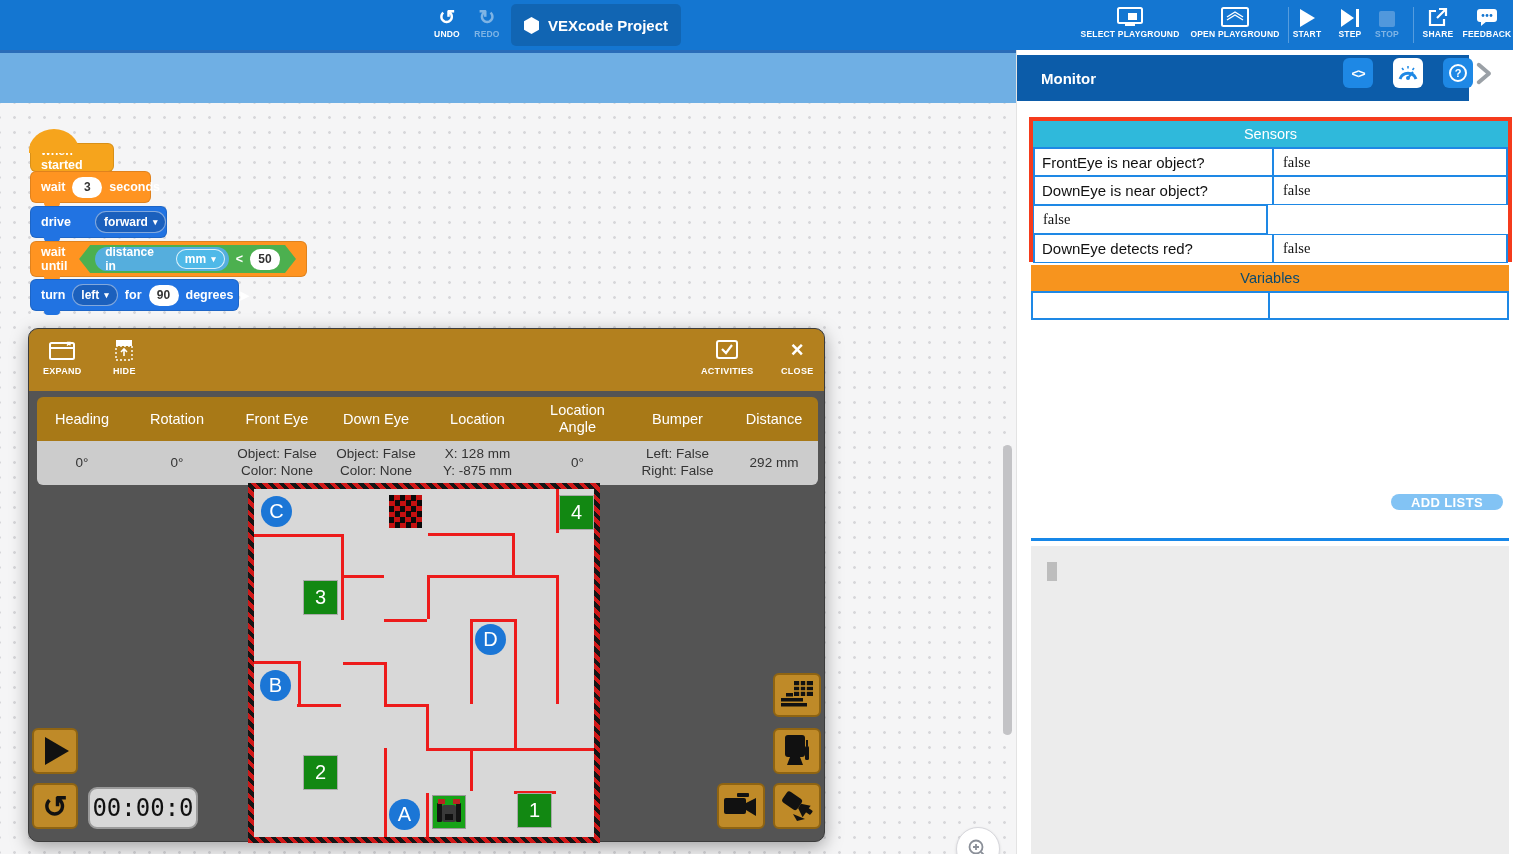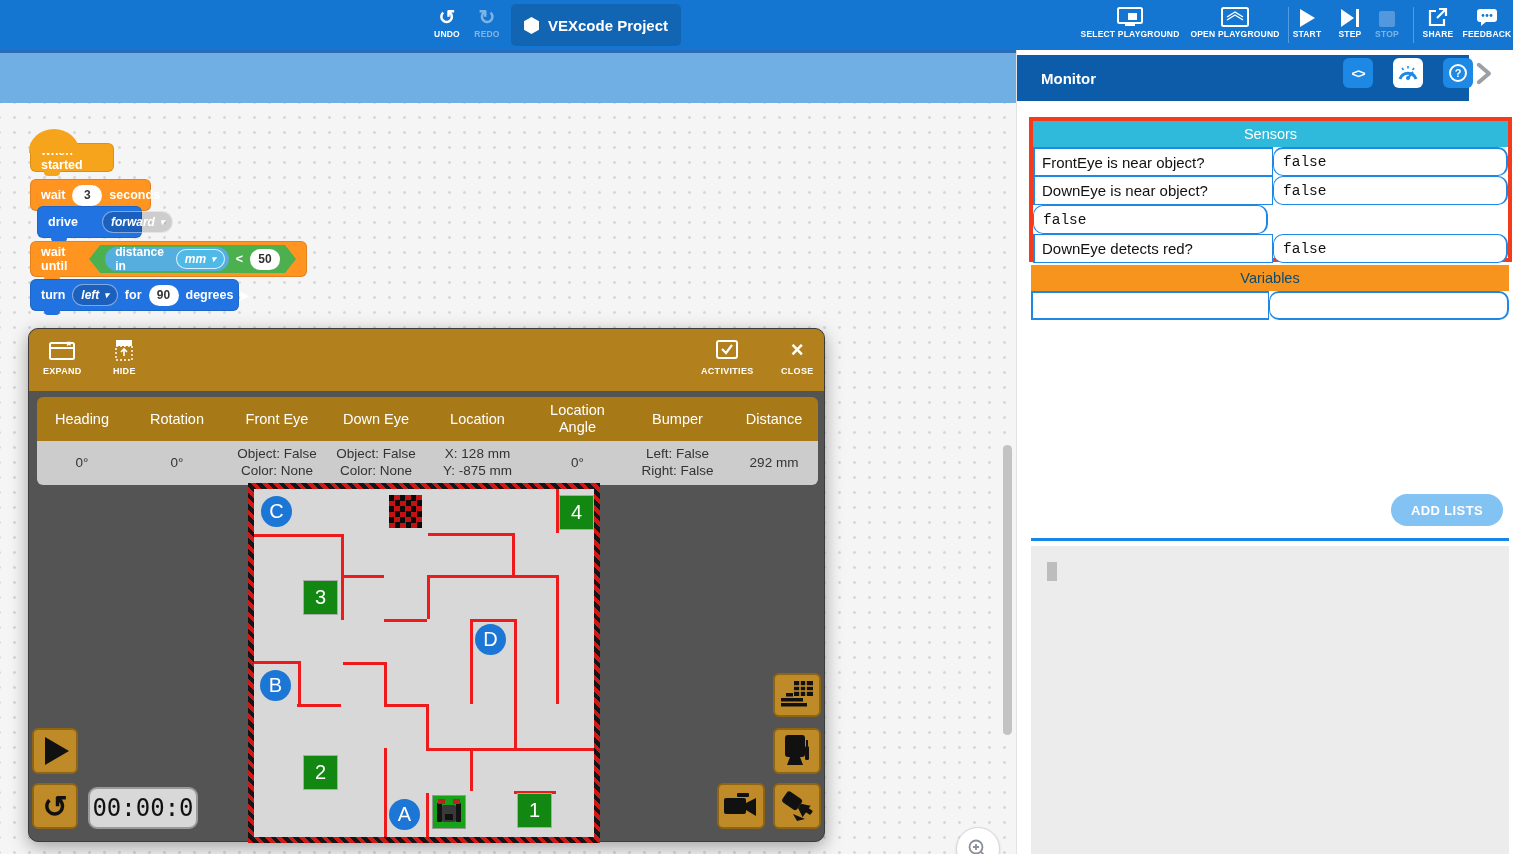--- a/index.html
+++ b/index.html
@@ -26,30 +26,30 @@
   .canvas { position:absolute; left:0; top:53px; width:1016px; height:751px;
     background-image:radial-gradient(#d7d7da 1.3px, transparent 1.5px); background-size:15px 15px; background-position:7px 7px; }
   .vscroll { position:absolute; left:1003px; top:395px; width:9px; height:290px; background:#c3c3c6; border-radius:5px; }
   .zoom-btn { position:absolute; left:956px; top:777px; width:44px; height:44px; border-radius:50%; background:#fff; border:1px solid #d7d7dc; display:flex; align-items:center; justify-content:center; box-shadow:0 1px 3px rgba(0,0,0,.12); }
 
   
   .blk { position:absolute; display:flex; align-items:center; gap:7px; color:#fff; font-weight:bold; font-size:12.5px; padding:0 11px; border-radius:6px; box-shadow:inset 0 0 0 1px rgba(0,0,0,.12); }
   .blk::after { content:''; position:absolute; left:14px; bottom:-4px; width:16px; height:5px; background:inherit; border-radius:0 0 4px 4px; }
   .blk-hat { left:30px; top:93px; width:84px; height:29px; background:var(--block-yellow,#F6A41C); border-top-left-radius:2px; }
   .blk-hat::before { content:''; position:absolute; left:-1px; top:-14px; width:50px; height:24px; background:inherit; border-radius:25px 25px 0 0 / 22px 22px 0 0; }
-  .blk-wait { left:30px; top:121px; width:121px; height:32px; background:var(--block-orange,#FF9421);margin-top:8px; }
-  .blk-drive { left:37px; top:156px; width:105px; height:32px; background:var(--block-blue,#2173E2);gap:24px; }
+  .blk-wait { left:30px; top:121px; width:121px; height:32px; background:var(--block-orange,#FF9421); }
+  .blk-drive { left:30px; top:156px; width:137px; height:32px; background:var(--block-blue,#2173E2);gap:24px; }
   .blk-waituntil { left:30px; top:191px; width:277px; height:36px; background:var(--block-orange,#FF9421); }
   .blk-turn { left:30px; top:229px; width:209px; height:32px; background:var(--block-blue,#2173E2); }
   .oval { background:#fff; color:#333; border-radius:999px; min-width:30px; height:21px; display:flex; align-items:center; justify-content:center; font-size:12px; padding:0 6px; }
-  .drop { background:rgba(0,0,0,.16); border:1px solid rgba(255,255,255,.45); border-radius:12px; height:22px; display:flex; align-items:center; gap:5px; padding:0 8px; font-size:12px; color:#fff;font-style:italic; }
+  .drop { background:rgba(0,0,0,.16); border:1px solid rgba(255,255,255,.45); border-radius:12px; height:22px; display:flex; align-items:center; gap:5px; padding:0 8px; font-size:12px; color:#fff; }
   .drop .caret { font-size:9px; }
   .hex { background:var(--operator-green,#4CB04F); height:28px; display:flex; align-items:center; gap:7px; padding:0 16px;
          clip-path:polygon(11px 0, calc(100% - 11px) 0, 100% 50%, calc(100% - 11px) 100%, 11px 100%, 0 50%); }
-  .reporter { background:var(--sensing-blue,#55AEDD); border-radius:13px; height:24px; display:flex; align-items:center; gap:6px; padding:0 4px 0 10px; font-size:12px; }
+  .reporter { background:var(--sensing-blue,#55AEDD); border-radius:13px; height:24px; display:flex; align-items:center; gap:16px; padding:0 4px 0 10px; font-size:12px; }
   .reporter .drop { background:#4FB9E8; border-color:rgba(255,255,255,.8); height:20px;margin-left:6px; }
   .endplay { font-size:11px; }
 
   
   .pg-window { position:absolute; left:28px; top:278px; width:797px; height:514px; background:var(--window-body-gray,#545454); border-radius:10px; border:1px solid #3c3c3c; box-shadow:0 5px 18px rgba(0,0,0,.35); }
   .pg-titlebar { position:absolute; left:0; top:0; width:100%; height:62px; background:var(--window-gold,#B3801E); border-radius:9px 9px 0 0; }
   .pg-tbtn { position:absolute; top:9px; display:flex; flex-direction:column; align-items:center; gap:4px; color:#fff; cursor:pointer; }
   .pg-tbtn .lb { font-size:9px; font-weight:bold; letter-spacing:.3px; }
   .pg-tbtn .ic { height:24px; display:flex; align-items:center; }
   
@@ -92,29 +92,29 @@
   .mon-chevron { position:absolute; left:472px; top:9px; width:16px; height:28px; }
   .mon-chevron span { position:absolute; left:0; width:4px; height:17px; background:#9aa0a6; border-radius:2px; }
   .mon-chevron .c1 { top:0; transform:rotate(-50deg); transform-origin:bottom left; }
   .mon-chevron .c2 { top:12px; transform:rotate(50deg); transform-origin:top left; }
 
   .sensors-wrap { position:absolute; left:12px; top:67px; width:483px; height:145px; border:4px solid var(--highlight-red,#F53B1C); }
   .sensors-head { height:26px; background:var(--sensors-cyan,#2FB9DB); color:#fff; font-size:14.5px; display:flex; align-items:center; justify-content:center; }
   .s-row { display:flex; height:29px; }
   .s-cell { border:2px solid var(--table-border-blue,#1E88E5); background:#fff; display:flex; align-items:center; }
   .s-label { width:240px; font-size:15px; color:#111; padding-left:7px; border-right-width:1px; }
-  .s-value { width:235px; font-family:Liberation Mono, monospace; font-size:14.5px; color:#111; padding-left:9px; border-left-width:1px;border-radius:10px; }
+  .s-value { width:235px; font-family:Liberation Serif, serif; font-size:14.5px; color:#111; padding-left:9px; border-left-width:1px; }
   .s-row + .s-row .s-cell { border-top-width:1px; }
   .s-row .s-cell { border-bottom-width:1px; }
 
   .vars-head { position:absolute; left:14px; top:215px; width:478px; height:26px; background:var(--variables-orange,#F7941E); color:#0c4a6e; font-size:14.5px; display:flex; align-items:center; justify-content:center; }
   .vars-row { position:absolute; left:14px; top:241px; width:478px; height:29px; display:flex; }
   .vars-row .s-label { width:238px; } .vars-row .s-value { width:240px; }
 
-  .add-lists { position:absolute; left:374px; top:444px; width:112px; height:32px; border-radius:16px; background:var(--add-lists-blue,#82C3F4); color:#fff; font-size:13px; font-weight:bold; display:flex; align-items:center; justify-content:center; letter-spacing:.4px; cursor:pointer; }
+  .add-lists { position:absolute; left:374px; top:444px; width:112px; height:16px; border-radius:16px; background:var(--add-lists-blue,#82C3F4); color:#fff; font-size:13px; font-weight:bold; display:flex; align-items:center; justify-content:center; letter-spacing:.4px; cursor:pointer; }
   .mon-divider { position:absolute; left:14px; top:488px; width:478px; height:3px; background:#1787E8; }
   .console { position:absolute; left:14px; top:496px; width:478px; height:308px; background:#ECECEC; }
   .console-cursor { position:absolute; left:16px; top:16px; width:10px; height:19px; background:#BDBDBD; }
 
   svg { display:block; }
 </style>
 </head>
 <body>
 
 <div class="topbar">

